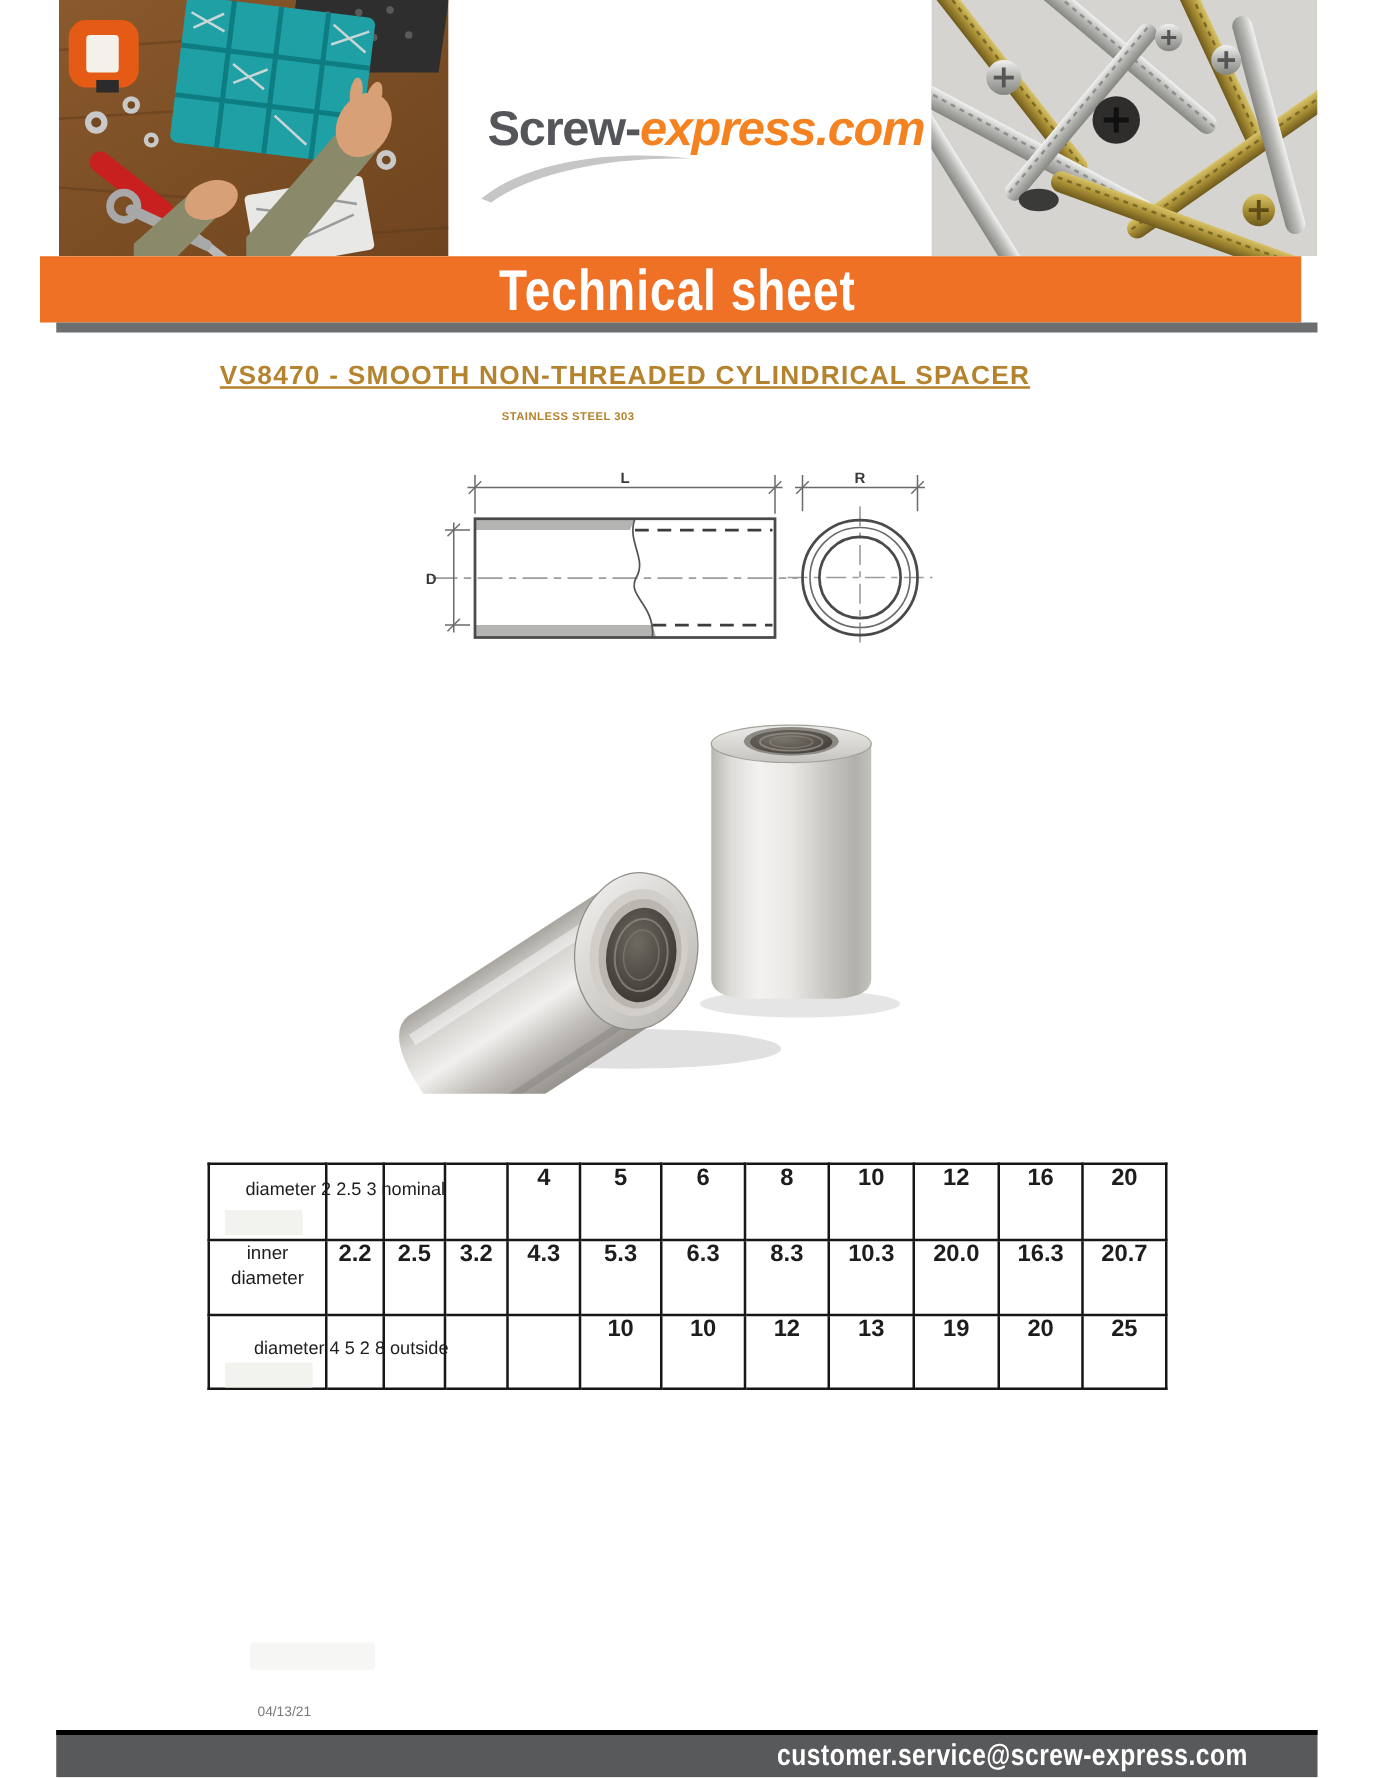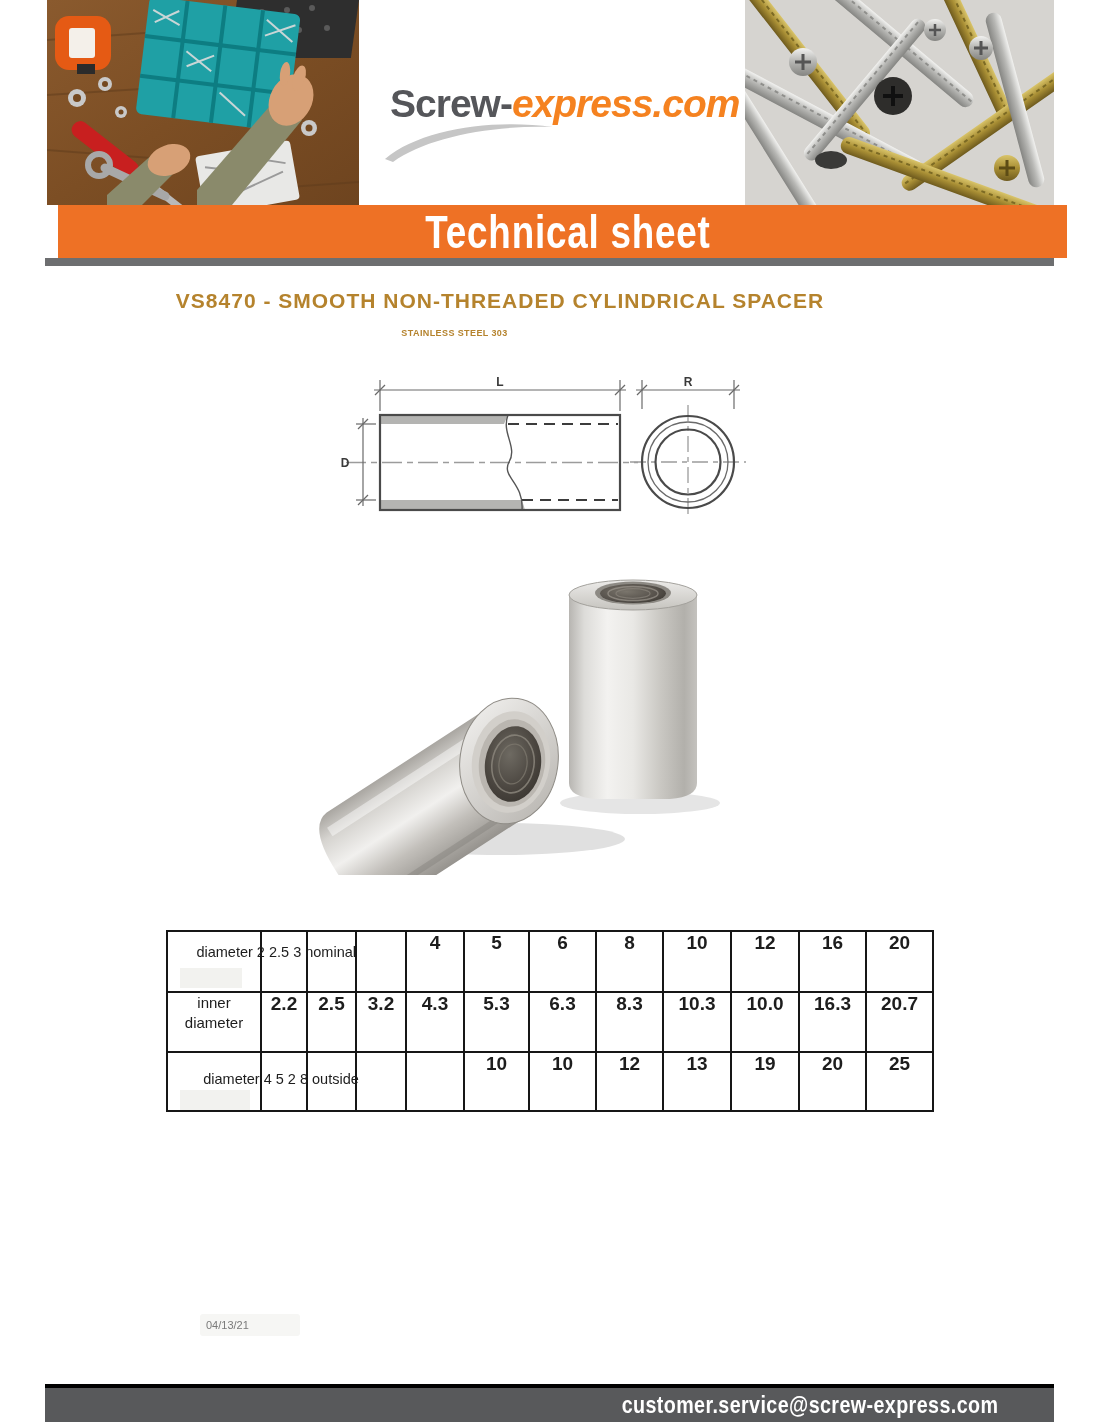--- a/index.html
+++ b/index.html
@@ -10,49 +10,49 @@
   
   .photo{position:absolute;top:0;height:205px;overflow:hidden;}
   .photo-left{left:47px;width:312px;}
   .photo-right{left:745px;width:309px;}
   .logo-area{position:absolute;left:359px;top:0;width:408px;height:205px;background:#fff;}
   .logo-line{position:absolute;left:31px;top:82px;white-space:nowrap;
     font-size:39px;font-weight:bold;letter-spacing:-1px;}
   .logo-gray{color:#55565a;}
   .logo-orange{color:#f58220;font-style:italic;}
   .swoosh{position:absolute;left:22px;top:115px;}
-  .banner{position:absolute;left:58px;top:205px;width:1009px;height:53px;background:#ee7125;
+  .banner{position:absolute;left:32px;top:205px;width:1009px;height:53px;background:#ee7125;
     display:flex;align-items:center;justify-content:center;}
   .banner-text{color:#ffffff;font-size:46px;font-weight:bold;letter-spacing:1px;
     transform:scaleX(0.80);display:inline-block;transform-origin:center;padding-left:14px;}
   .banner-underline{position:absolute;left:45px;top:258px;width:1009px;height:8px;background:#6d6e70;}
   
   .doc-title{position:absolute;left:0;top:289px;width:1000px;text-align:center;
-    color:#b5832d;font-size:21px;font-weight:bold;letter-spacing:1px;}
+    color:#b5832d;font-size:21px;font-weight:bold;letter-spacing:1px;text-decoration:underline;}
   .doc-subtitle{position:absolute;left:0;top:328px;width:909px;text-align:center;
     color:#b5832d;font-size:9px;font-weight:bold;letter-spacing:0.4px;}
   
   .drawing{position:absolute;left:338px;top:365px;}
   .product-photo{position:absolute;left:300px;top:555px;}
   
   .table-wrap{position:absolute;left:166px;top:930px;width:766px;border-radius:11px;}
   table.spec{border-collapse:collapse;table-layout:fixed;width:766px;}
   table.spec td{border:2.5px solid #161616;vertical-align:top;text-align:center;
     padding:0;color:#1d1d1d;}
   td.num{font-size:19px;font-weight:bold;padding-top:12px;}
   td.lbl{font-size:15px;font-weight:normal;padding-top:10px;white-space:pre-line;line-height:20px;}
   tr.r1 td{height:59px;}
   tr.r2 td{height:58px;}
   tr.r3 td{height:57px;}
   .ovl{position:absolute;font-size:14.5px;color:#1d1d1d;white-space:nowrap;z-index:3;}
   .ovl-r1{left:0;top:14px;width:190px;text-align:right;padding-right:2px;}
   .ovl-r3{left:0;top:141px;width:230px;text-align:center;}
   .ghost{position:absolute;background:#f2f2ef;z-index:1;}
   
-  .date-stamp{position:absolute;left:166px;top:1319px;font-size:11px;color:#7a7a7a;padding-left:40px;}
+  .date-stamp{position:absolute;left:166px;top:1364px;font-size:11px;color:#7a7a7a;padding-left:40px;}
   .date-ghost{position:absolute;left:200px;top:1314px;width:100px;height:22px;background:#f6f6f4;border-radius:3px;}
   .bottom-bar{position:absolute;left:45px;top:1384px;width:1009px;height:38px;background:#58595b;
     border-top:4px solid #000000;box-sizing:border-box;display:flex;align-items:center;justify-content:flex-end;}
   .bottom-bar-text{color:#ffffff;font-size:24px;font-weight:bold;display:inline-block;
     transform:scaleX(0.82);transform-origin:right center;margin-right:56px;letter-spacing:0.5px;}
 </style>
 </head>
 <body>
 
 <div class="page">
@@ -385,21 +385,21 @@
         <td class="lbl">inner
 diameter</td>
         <td class="num">2.2</td>
         <td class="num">2.5</td>
         <td class="num">3.2</td>
         <td class="num">4.3</td>
         <td class="num">5.3</td>
         <td class="num">6.3</td>
         <td class="num">8.3</td>
         <td class="num">10.3</td>
-        <td class="num">10.0</td>
+        <td class="num">20.0</td>
         <td class="num">16.3</td>
         <td class="num">20.7</td>
       </tr>
       <tr class="r3">
         <td class="lbl"></td>
         <td class="lbl"></td>
         <td class="lbl"></td>
         <td class="lbl"></td>
         <td class="lbl"></td>
         <td class="num">10</td>

